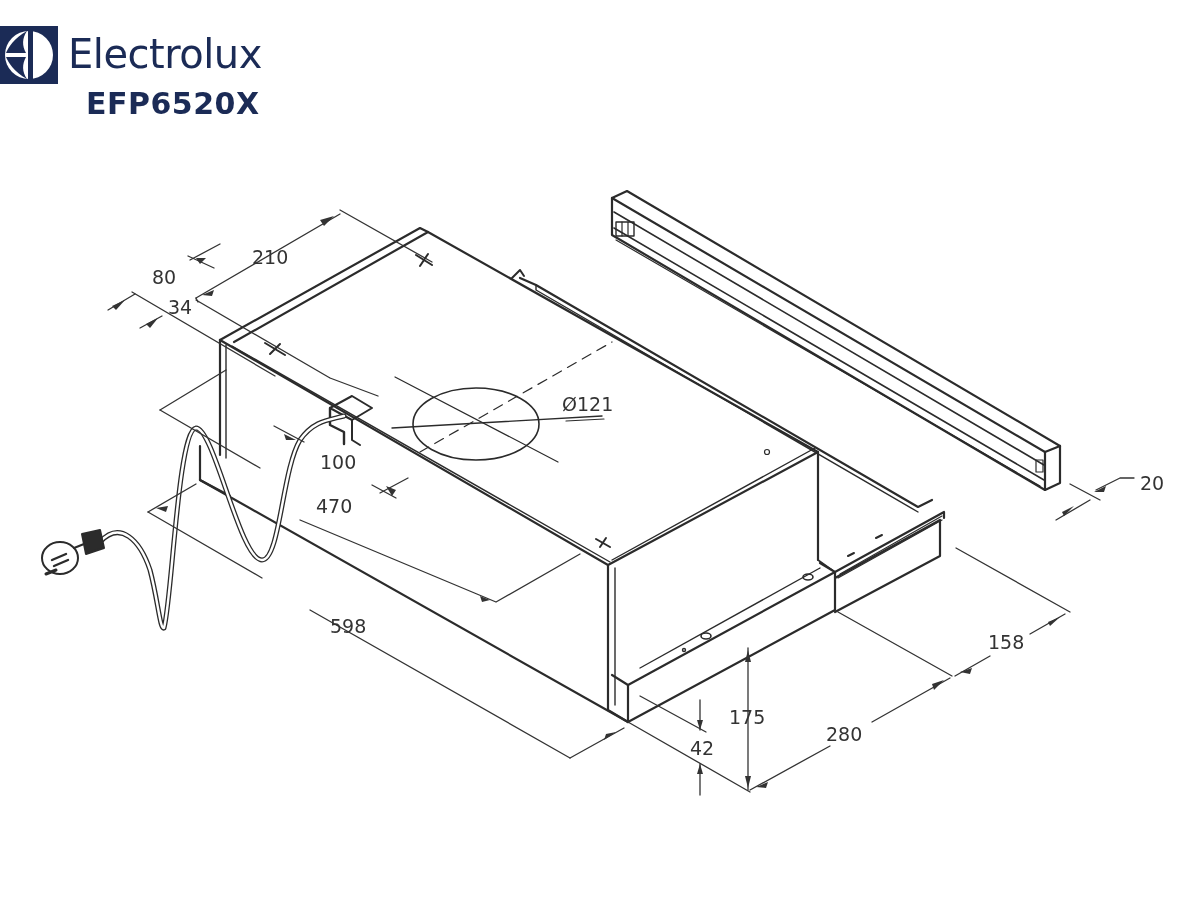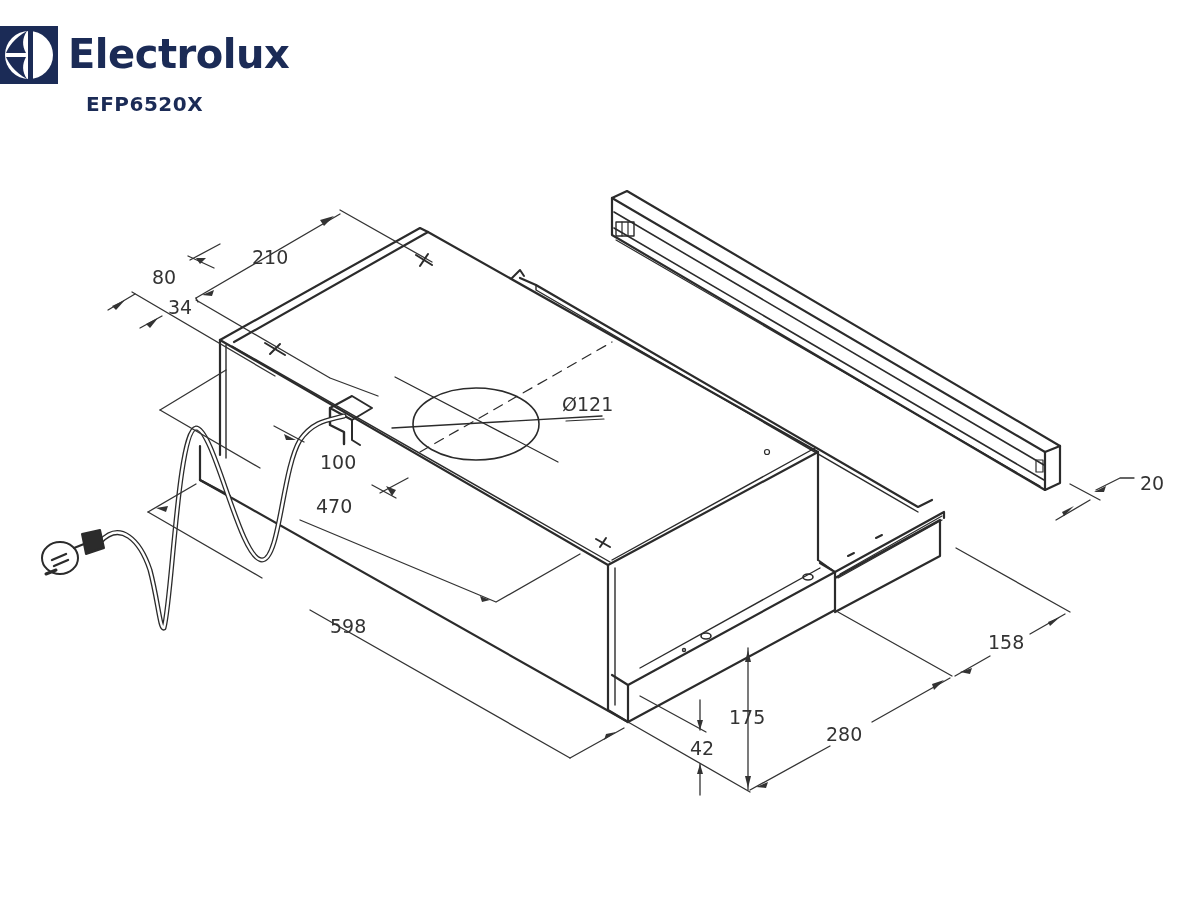--- a/index.html
+++ b/index.html
@@ -1,20 +1,20 @@
 <!DOCTYPE html>
 <html><head>
 <meta charset="utf-8">
 <style>
   html, body { margin: 0; padding: 0; background: #ffffff; }
   body { width: 1200px; height: 900px; position: relative; overflow: hidden; font-family: "Liberation Sans", sans-serif; }
   .logo-block { position: absolute; left: 0; top: 26px; width: 270px; height: 100px; }
   .logo-mark { position: absolute; left: 0; top: 0; width: 58px; height: 58px; }
-  .brand { position: absolute; left: 68px; top: 6px; font-size: 40px; color: #1b2b56; letter-spacing: -0.5px; font-family: "DejaVu Sans", sans-serif; line-height: 44px; font-weight: bold; }
-  .model { position: absolute; left: 86px; top: 60px; font-size: 20px; font-weight: bold; color: #1b2b56; font-family: "DejaVu Sans", sans-serif; line-height: 36px; letter-spacing: 0.5px; }
+  .brand { position: absolute; left: 68px; top: 6px; font-size: 40px; color: #1b2b56; letter-spacing: -0.5px; font-family: "DejaVu Sans", sans-serif; line-height: 44px; }
+  .model { position: absolute; left: 86px; top: 60px; font-size: 30px; font-weight: bold; color: #1b2b56; font-family: "DejaVu Sans", sans-serif; line-height: 36px; letter-spacing: 0.5px; }
   .drawing { position: absolute; left: 0; top: 0; width: 1200px; height: 900px; }
   .dim { font-family: "DejaVu Sans", sans-serif; font-size: 19px; fill: #333; }
 </style>
 </head>
 <body>
 
 <div class="logo-block">
   <svg class="logo-mark" viewBox="0 0 58 58">
     <rect x="0" y="0" width="58" height="58" fill="#1b2b56"></rect>
     <circle cx="29" cy="29" r="24" fill="#ffffff"></circle>

